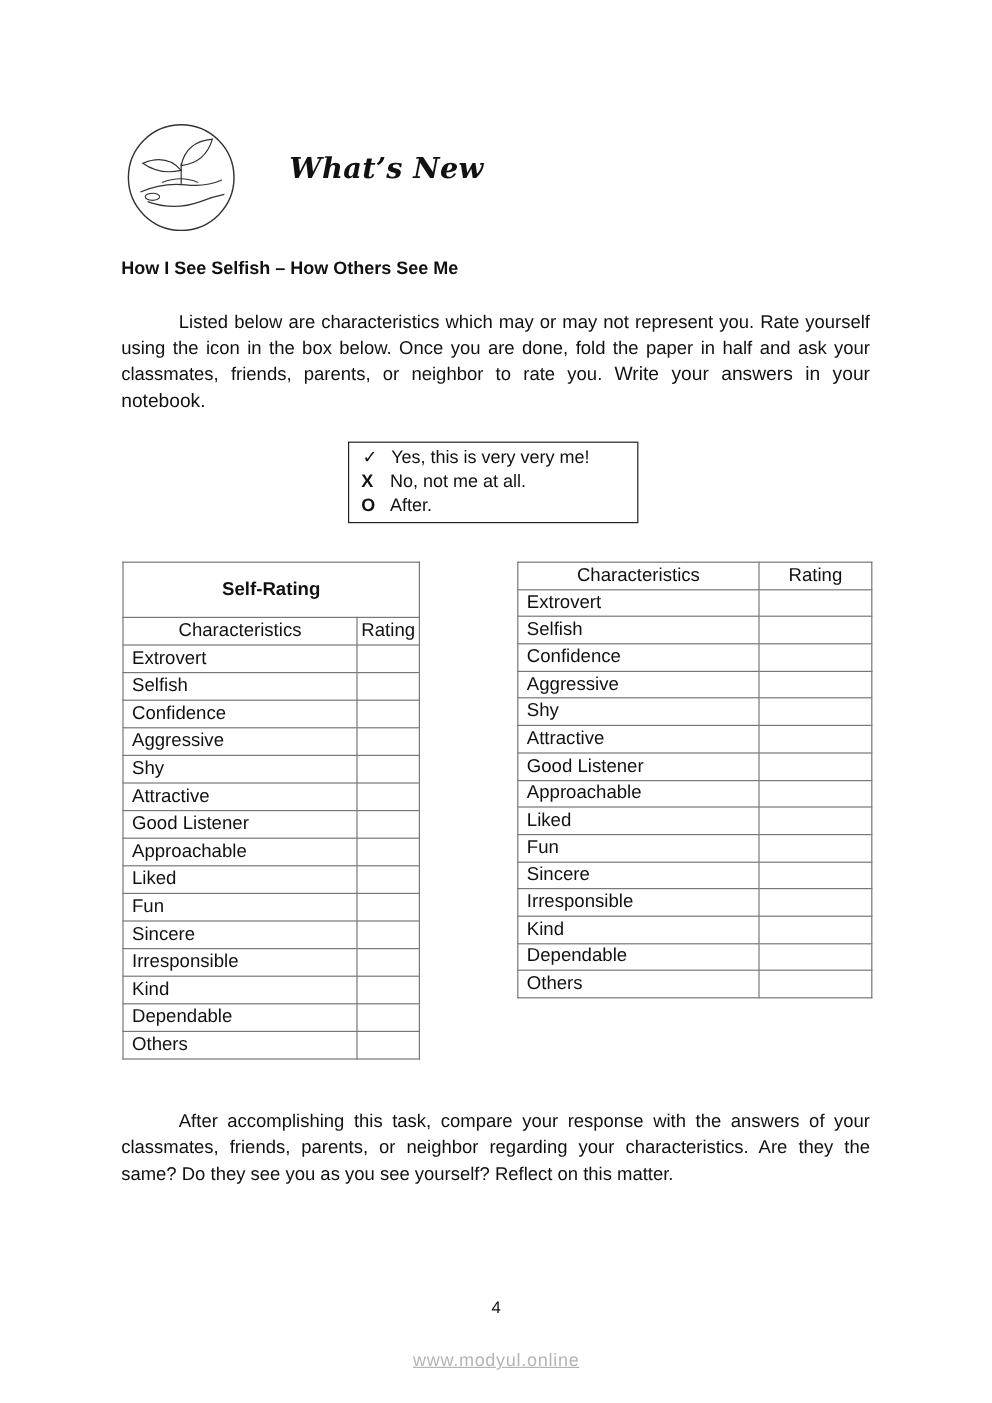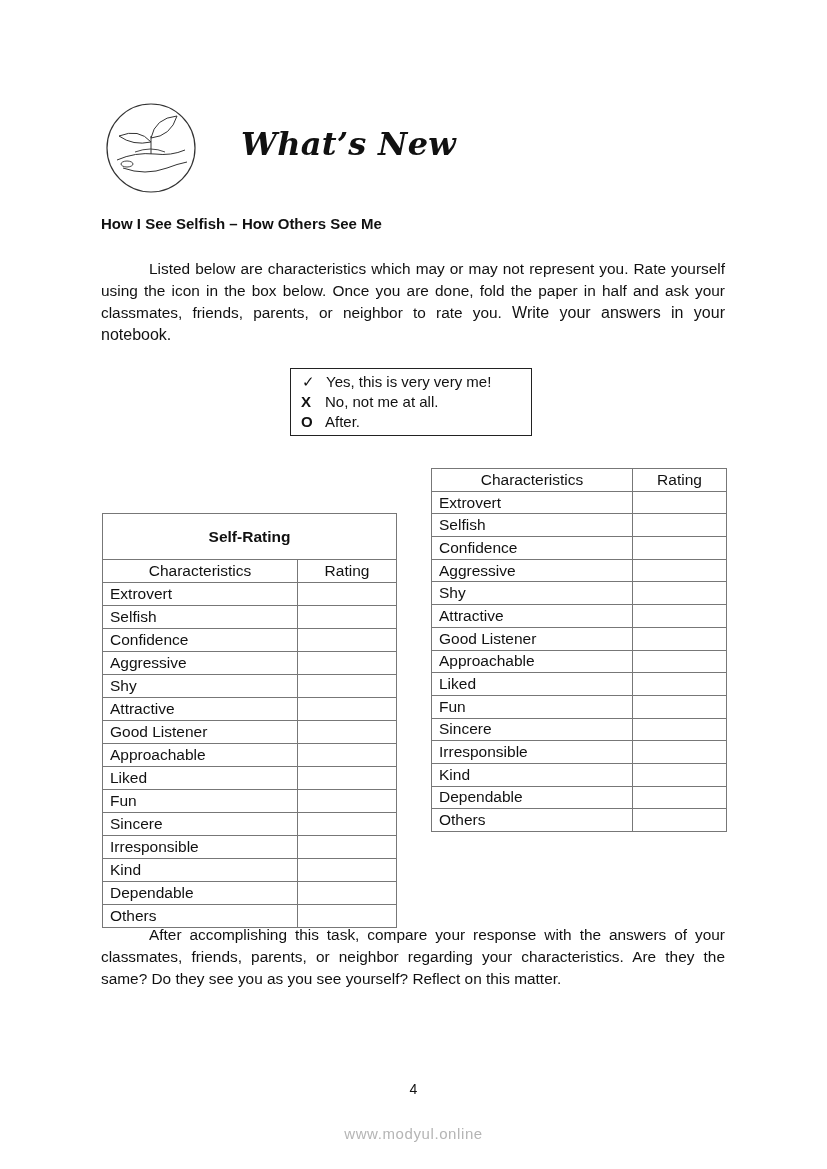--- a/index.html
+++ b/index.html
@@ -1,46 +1,46 @@
 <!DOCTYPE html>
 <html><head>
 <meta charset="utf-8">
 <style>
   html, body { margin: 0; padding: 0; background: #ffffff; }
   body { width: 827px; height: 1169px; position: relative; overflow: hidden;
          font-family: "Liberation Sans", sans-serif; color: #111; }
   .logo { position: absolute; left: 105px; top: 102px; width: 92px; height: 92px; }
   .title { position: absolute; left: 241px; top: 125px; font-family: "DejaVu Serif", serif;
-           font-weight: bold; font-style: italic; font-size: 32px; color: #111; letter-spacing: 0.3px; }
+           font-weight: bold; font-style: italic; font-size: 24px; color: #111; letter-spacing: 0.3px; }
   .subtitle { position: absolute; left: 101px; top: 215px; font-weight: bold; font-size: 15px; }
   .para { position: absolute; left: 101px; width: 624px; font-size: 15.4px; line-height: 22px;
           text-align: justify; font-stretch: condensed; }
   .para .small { font-size: 16px; }
   .p1 { top: 258px; }
   .p2 { top: 924px; }
   .indent { display: inline-block; width: 48px; }
   .legend { position: absolute; left: 290px; top: 368px; width: 242px; height: 68px;
             border: 1.3px solid #222; box-sizing: border-box; padding: 3px 0 0 10px;
             font-size: 15px; line-height: 20px; }
   .legend .row { display: flex; }
   .legend .sym { width: 24px; font-weight: bold; }
   .legend .sym.check { font-weight: normal; width: 24px; padding-left: 1px; }
   table.rt { position: absolute; border-collapse: collapse; font-size: 15.5px; }
   table.rt td, table.rt th { border: 1px solid #777; padding: 0 0 0 7px; text-align: left; font-weight: normal; }
   table.rt th.head { font-weight: bold; text-align: center; padding: 0; font-size: 15.5px; line-height: 20px; }
   table.rt th.ch { text-align: center; padding: 0; }
-  .t1 { left: 102px; top: 468px; width: 295px; margin-top: 45px; }
+  .t1 { left: 102px; top: 468px; width: 248px; }
   .t2 { left: 431px; top: 468px; width: 296px; }
   .t1 td, .t1 th.ch { height: 22px; }
   .t2 td, .t2 th.ch { height: 21.7px; }
   .t1 .c1 { width: 187px; }
   .t2 .c1 { width: 193px; }
   .pagenum { position: absolute; left: 0; width: 827px; top: 1081px; text-align: center; font-size: 14px; }
   .watermark { position: absolute; left: 0; width: 827px; top: 1125px; text-align: center;
-               font-size: 15px; color: #b5b5b5; letter-spacing: 0.6px; }
+               font-size: 15px; color: #b5b5b5; letter-spacing: 0.6px; text-decoration: underline; }
 </style>
 </head>
 <body>
 
 <div class="logo">
   <svg width="92" height="92" viewBox="0 0 92 92">
     <circle cx="46" cy="46" r="44" fill="none" stroke="#333" stroke-width="1.2"></circle>
     <path d="M12 58 Q30 50 50 52 Q66 54 80 48" fill="none" stroke="#333" stroke-width="1"></path>
     <path d="M18 66 Q40 74 62 66 Q72 62 82 60" fill="none" stroke="#333" stroke-width="1"></path>
     <ellipse cx="22" cy="62" rx="6" ry="3" fill="none" stroke="#333" stroke-width="0.9"></ellipse>

